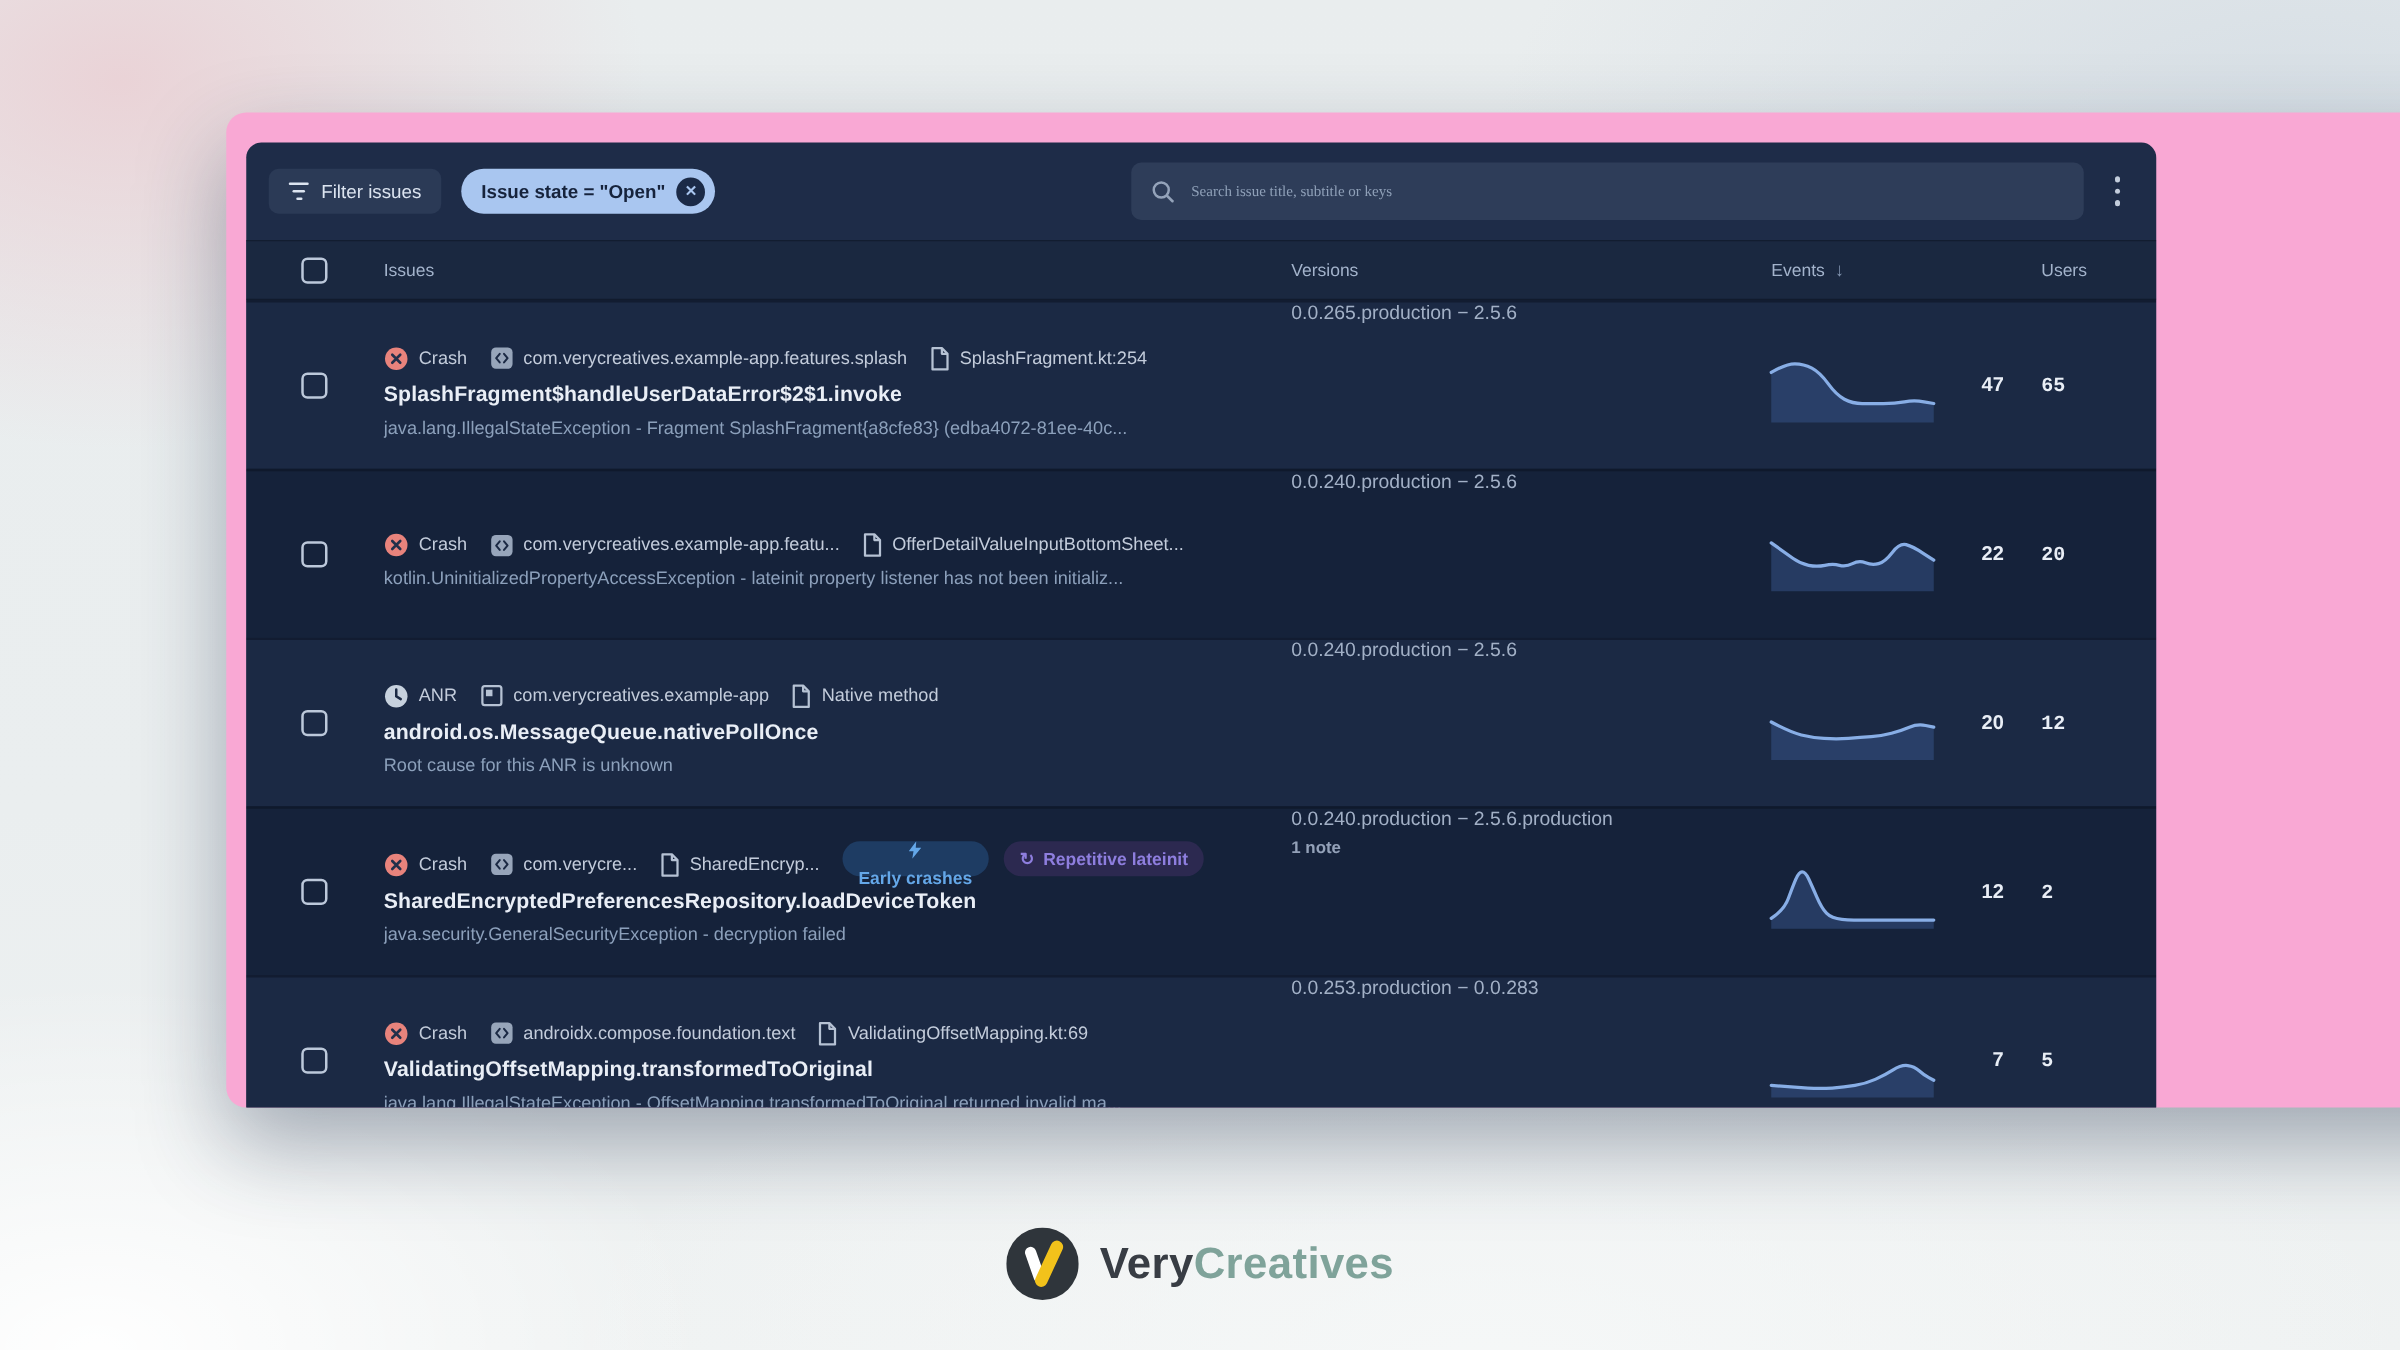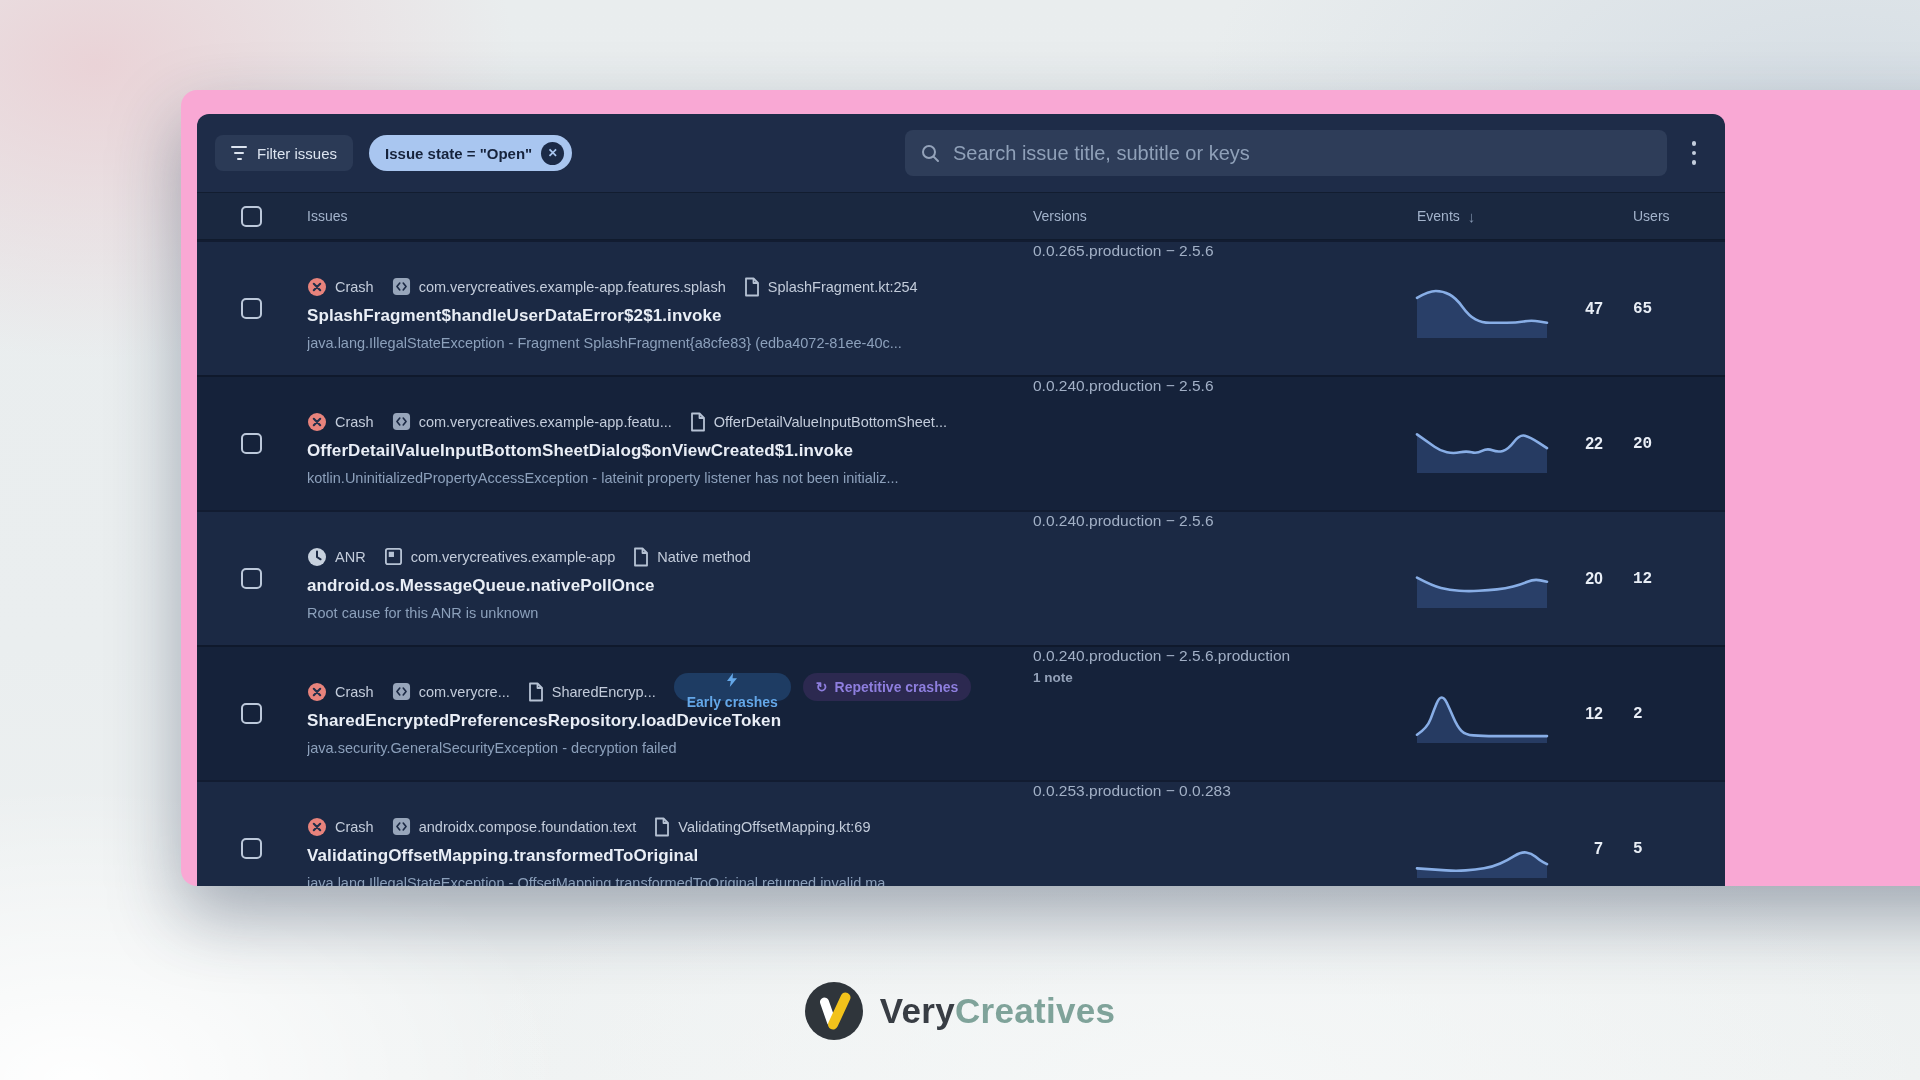--- a/index.html
+++ b/index.html
@@ -44,21 +44,21 @@
   .chip-close {
     width:23px; height:23px; border-radius:50%; background:#1B2A47; color:#A9C6F0;
     display:flex; align-items:center; justify-content:center; font-size:12px; font-weight:700; cursor:pointer;
   }
   .search {
     margin-left:auto; width:762px; height:46px; background:#2E3D59; border-radius:8px;
     display:flex; align-items:center; gap:13px; padding:0 16px;
   }
   .search input {
     flex:1; background:transparent; border:none; outline:none;
-    color:#D7DFEC; font-size:20px; font-family:Liberation Sans, sans-serif;
+    color:#D7DFEC; font-size:12px; font-family:Liberation Serif, serif;
   }
   .search input::placeholder { color:#8FA0B8; opacity:1; }
   .kebab { margin-left:12px; width:30px; height:36px; display:flex; flex-direction:column; gap:5px; align-items:center; justify-content:center; cursor:pointer; }
   .kebab i { width:4.5px; height:4.5px; border-radius:50%; background:#C3CDDC; }
 
   
   .grid { display:grid; grid-template-columns:110px 726px 384px 140px 46px 122px; }
 
   .thead {
     height:48px; background:#1A2840; color:#A3B3CB; font-size:14px;
@@ -253,21 +253,20 @@
           <span class="ic">
             <svg width="16" height="20" viewBox="0 0 16 20">
                     <path d="M2 1.5 H9.5 L14 6 V18.5 H2 Z" fill="none" stroke="#B6C2D4" stroke-width="1.8" stroke-linejoin="round"></path>
                     <path d="M9.5 1.5 V6 H14" fill="none" stroke="#B6C2D4" stroke-width="1.8" stroke-linejoin="round"></path>
                   </svg>
           </span>
           <span class="meta-text">OfferDetailValueInputBottomSheet...</span>
         </span>
 
       </div>
-      <div class="title">OfferDetailValueInputBottomSheetDialog$onViewCreated$1.invoke</div>
       <div class="subtitle">kotlin.UninitializedPropertyAccessException - lateinit property listener has not been initializ...</div>
     </div>
     <div class="cell ver-cell">
       <div>0.0.240.production − 2.5.6</div>
 
     </div>
     <div class="cell spark-cell">
       <svg viewBox="0 0 100 42" preserveAspectRatio="none">
               <path class="spark-fill" d="M 0,14 Q 9,20 13.5,23 Q 18,26 23,27 Q 28,28 33,27 Q 38,26 42,27 Q 46,28 50,26 Q 54,24 58,25.5 Q 62,27 66,26 Q 70,25 74.5,19.5 Q 79,14 83,15 Q 87,16 93.5,20 L 100,24 L 100,42 L 0,42 Z"></path>
               <path class="spark-line" d="M 0,14 Q 9,20 13.5,23 Q 18,26 23,27 Q 28,28 33,27 Q 38,26 42,27 Q 46,28 50,26 Q 54,24 58,25.5 Q 62,27 66,26 Q 70,25 74.5,19.5 Q 79,14 83,15 Q 87,16 93.5,20 L 100,24"></path>
@@ -368,21 +367,21 @@
                 <span class="tag tag--early">
                   <span class="tag-ic">
                     <svg width="10" height="14" viewBox="0 0 10 14">
                       <path d="M6 0 L0 8 H3.8 L2.8 14 L10 5.2 H5.6 Z" fill="currentColor"></path>
                     </svg>
                   </span>
                   <span>Early crashes</span>
                 </span>
                 <span class="tag tag--repetitive">
                   <span class="tag-ic">↻</span>
-                  <span>Repetitive crashes</span>
+                  <span>Repetitive lateinit</span>
                 </span>
               </span>
       </div>
       <div class="title">SharedEncryptedPreferencesRepository.loadDeviceToken</div>
       <div class="subtitle">java.security.GeneralSecurityException - decryption failed</div>
     </div>
     <div class="cell ver-cell">
       <div>0.0.240.production − 2.5.6.production</div>
       <div class="note">1 note</div>
     </div>

